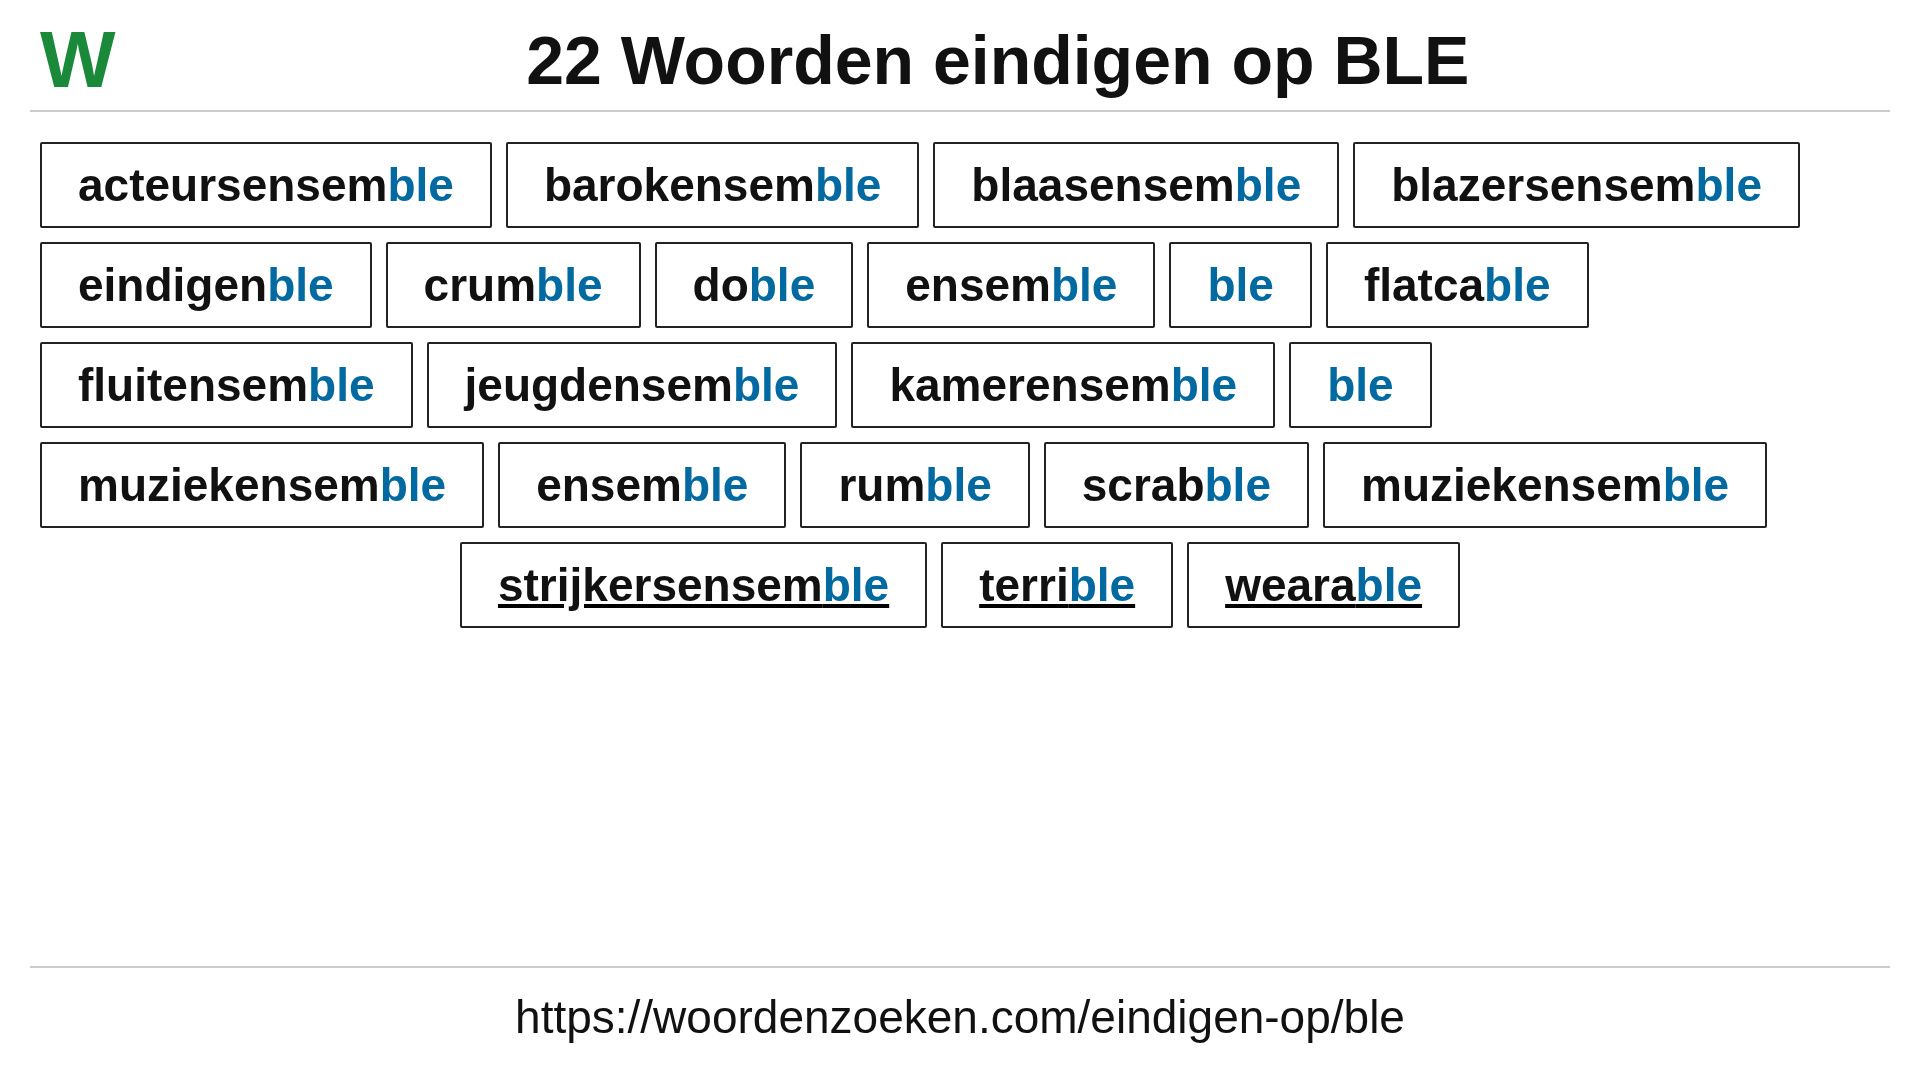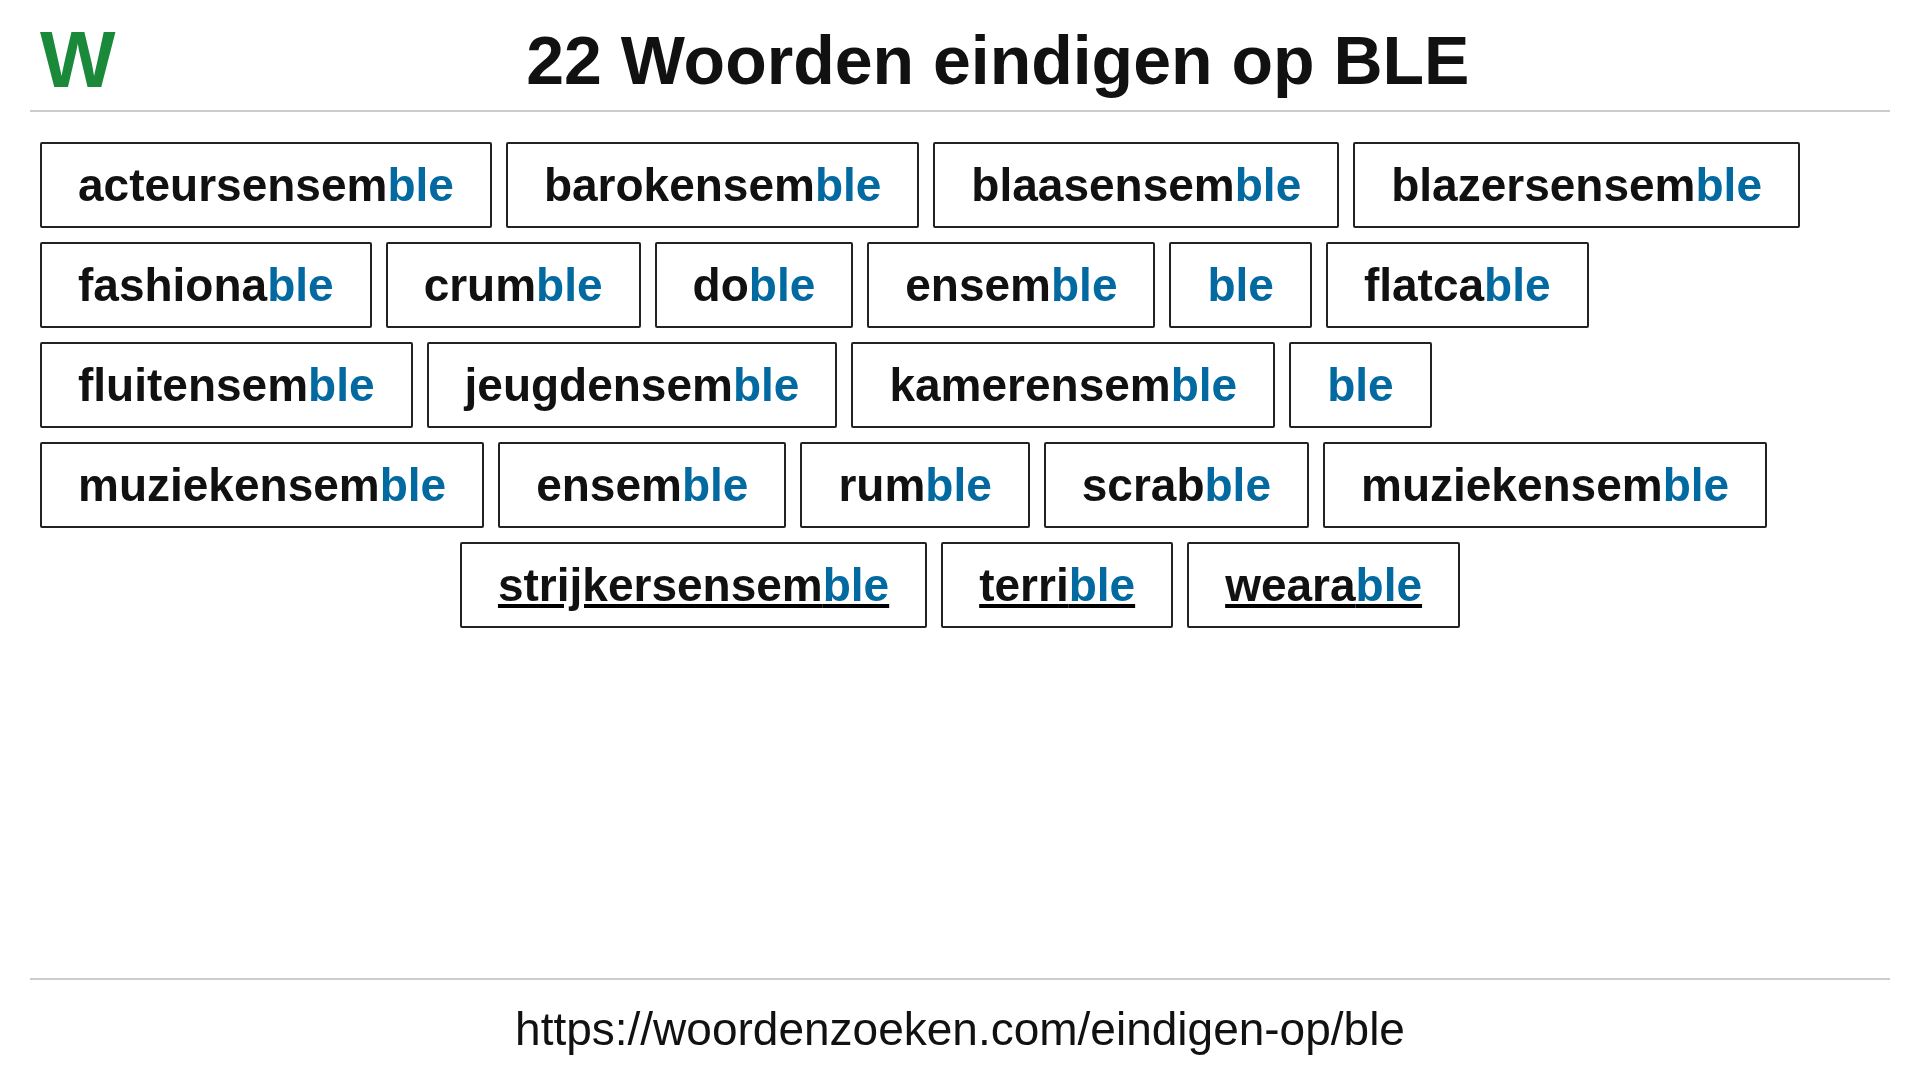--- a/index.html
+++ b/index.html
@@ -79,21 +79,21 @@
       color: #0369a1;
     }
 
     .bottom-divider {
       border: none;
       border-top: 2px solid #cccccc;
       margin: 10px 30px 0 30px;
     }
 
     .footer {
-      padding: 22px 0 24px 0;
+      padding: 22px 0 36px 0;
       text-align: center;
       font-size: 46px;
       color: #111111;
       font-family: Arial, sans-serif;
     }
   </style>
 </head>
 <body>
 
 <div class="header">
@@ -118,21 +118,21 @@
         <span>blaasensem</span>
         <span class="ble">ble</span>
       </div>
       <div class="word-box">
         <span>blazersensem</span>
         <span class="ble">ble</span>
       </div>
     </div>
     <div class="words-row">
       <div class="word-box">
-        <span>fashiona</span>
+        <span>eindigen</span>
         <span class="ble">ble</span>
       </div>
       <div class="word-box">
         <span>crum</span>
         <span class="ble">ble</span>
       </div>
       <div class="word-box">
         <span>do</span>
         <span class="ble">ble</span>
       </div>

